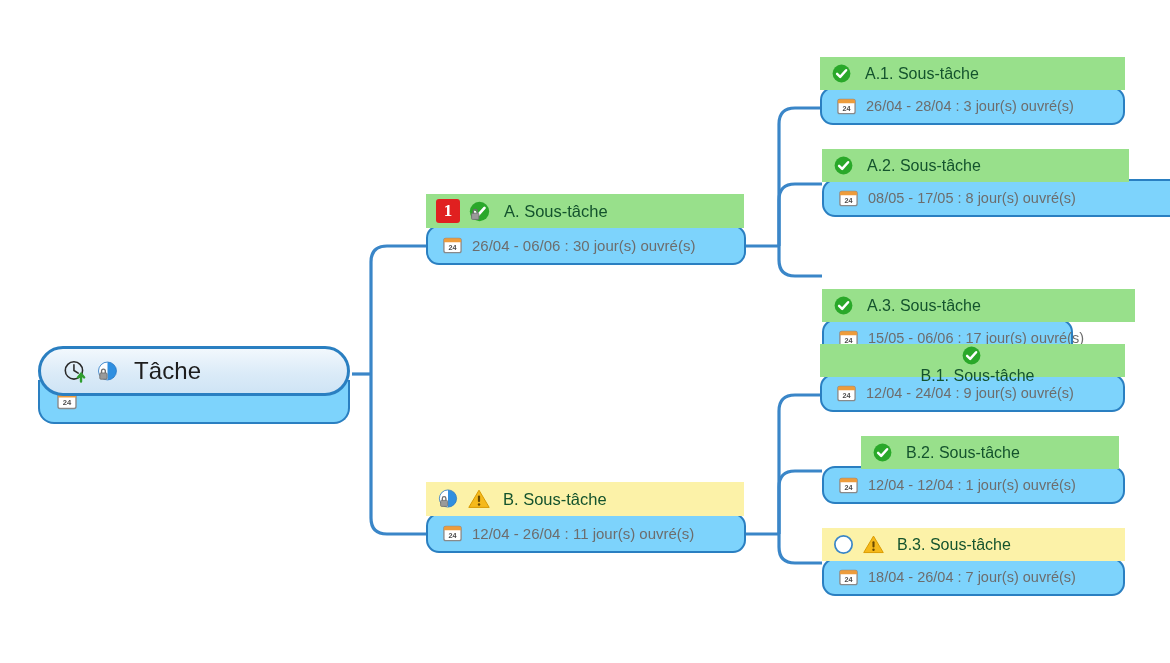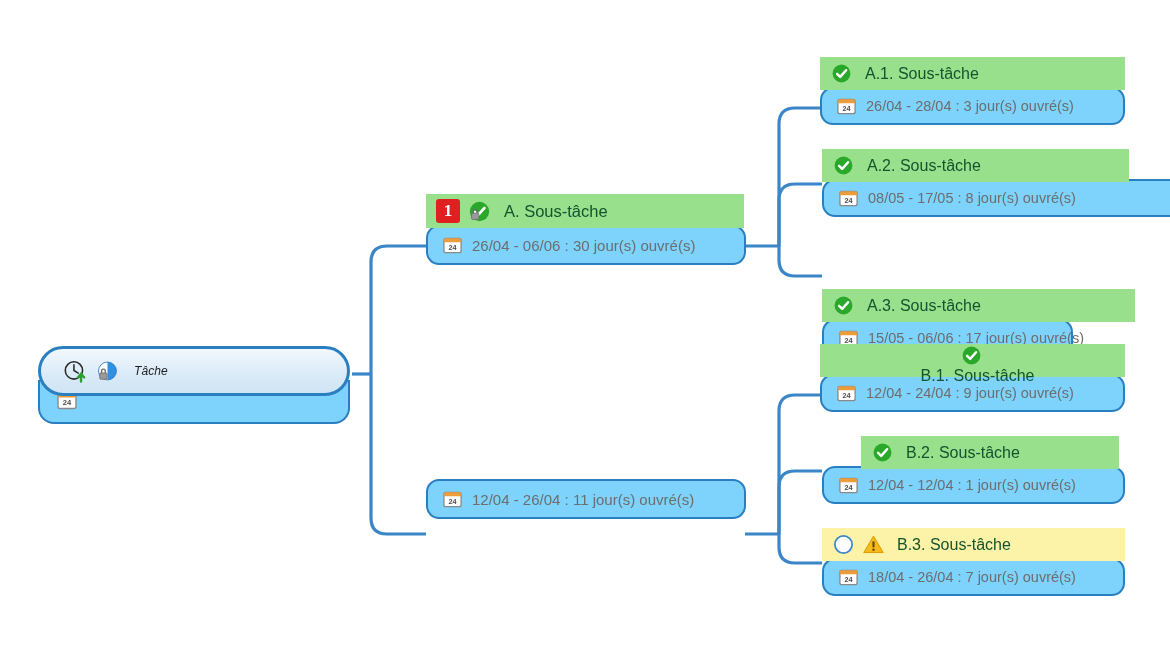--- a/index.html
+++ b/index.html
@@ -67,25 +67,24 @@
 
   
   .root .node-header {
     height: 50px;
     border: 3px solid #2a7fc1;
     border-radius: 25px;
     background: linear-gradient(180deg, #f2f8fd 0%, #dbebf8 55%, #cfe4f5 100%);
     padding: 0 22px 0 22px;
   }
   .root .node-title {
-    font-size: 12px;
+    font-size: 24px;
     color: #1d1d1d;
     margin-left: 14px;
     letter-spacing: .1px;
-    font-style: italic;
   }
   .root .node-date {
     margin-top: -16px;
     height: 44px;
     border-radius: 0 0 16px 16px;
     border-top: none;
     padding: 0 14px 0 16px;
     font-size: 15.5px;
   }
 
@@ -217,156 +216,177 @@
           <rect x="2" y="3.5" width="18" height="15" rx="2" fill="#ffffff" stroke="#8a8a8a" stroke-width="1.4"></rect>
           <path d="M2 7.6 V5.5 a2 2 0 0 1 2-2 h14 a2 2 0 0 1 2 2 V7.6 Z" fill="#ed9c3c"></path>
           <text x="11" y="15.4" font-family="Liberation Sans, sans-serif" font-size="7.6" text-anchor="middle" fill="#4a4a4a" font-weight="bold">24</text>
         </svg>
       </span>
       <span class="date-text">26/04 - 06/06 : 30 jour(s) ouvré(s)</span>
     </div>
   </div>
 
   <div class="node branch lvl1" style="left:426px; top:482px; width:320px;">
-    <div class="node-date">
-      <span class="icon cal-icon">
-        <svg width="21" height="21" viewBox="0 0 22 22">
-          <rect x="2" y="3.5" width="18" height="15" rx="2" fill="#ffffff" stroke="#8a8a8a" stroke-width="1.4"></rect>
-          <path d="M2 7.6 V5.5 a2 2 0 0 1 2-2 h14 a2 2 0 0 1 2 2 V7.6 Z" fill="#ed9c3c"></path>
-          <text x="11" y="15.4" font-family="Liberation Sans, sans-serif" font-size="7.6" text-anchor="middle" fill="#4a4a4a" font-weight="bold">24</text>
-        </svg>
-      </span>
-      <span class="date-text">12/04 - 26/04 : 11 jour(s) ouvré(s)</span>
-    </div>
-  </div>
-
-  <div class="node branch lvl2" style="left:820px; top:57px; width:305px;">
-    <div class="node-header green" style="width:305px;">
-      <span class="icon">
-        <svg width="23" height="23" viewBox="0 0 24 24">
-          <circle cx="12" cy="12" r="9.3" fill="#2aa82a"></circle>
-          <path d="M7.4 12.4 L10.6 15.5 L16.8 8.6" fill="none" stroke="#ffffff" stroke-width="2.6" stroke-linecap="round" stroke-linejoin="round"></path>
-        </svg>
-      </span>
-      <span class="node-title">A.1. Sous-tâche</span>
-    </div>
-    <div class="node-date">
-      <span class="icon cal-icon">
-        <svg width="21" height="21" viewBox="0 0 22 22">
-          <rect x="2" y="3.5" width="18" height="15" rx="2" fill="#ffffff" stroke="#8a8a8a" stroke-width="1.4"></rect>
-          <path d="M2 7.6 V5.5 a2 2 0 0 1 2-2 h14 a2 2 0 0 1 2 2 V7.6 Z" fill="#ed9c3c"></path>
-          <text x="11" y="15.4" font-family="Liberation Sans, sans-serif" font-size="7.6" text-anchor="middle" fill="#4a4a4a" font-weight="bold">24</text>
-        </svg>
-      </span>
-      <span class="date-text">26/04 - 28/04 : 3 jour(s) ouvré(s)</span>
-    </div>
-  </div>
-
-  <div class="node branch lvl2" style="left:822px; top:149px; width:361px;">
-    <div class="node-header green" style="width:307px;">
-      <span class="icon">
-        <svg width="23" height="23" viewBox="0 0 24 24">
-          <circle cx="12" cy="12" r="9.3" fill="#2aa82a"></circle>
-          <path d="M7.4 12.4 L10.6 15.5 L16.8 8.6" fill="none" stroke="#ffffff" stroke-width="2.6" stroke-linecap="round" stroke-linejoin="round"></path>
-        </svg>
-      </span>
-      <span class="node-title">A.2. Sous-tâche</span>
-    </div>
-    <div class="node-date">
-      <span class="icon cal-icon">
-        <svg width="21" height="21" viewBox="0 0 22 22">
-          <rect x="2" y="3.5" width="18" height="15" rx="2" fill="#ffffff" stroke="#8a8a8a" stroke-width="1.4"></rect>
-          <path d="M2 7.6 V5.5 a2 2 0 0 1 2-2 h14 a2 2 0 0 1 2 2 V7.6 Z" fill="#ed9c3c"></path>
-          <text x="11" y="15.4" font-family="Liberation Sans, sans-serif" font-size="7.6" text-anchor="middle" fill="#4a4a4a" font-weight="bold">24</text>
-        </svg>
-      </span>
-      <span class="date-text">08/05 - 17/05 : 8 jour(s) ouvré(s)</span>
-    </div>
-  </div>
-
-  <div class="node branch lvl2" style="left:822px; top:241px; width:251px;margin-top:48px;">
-    <div class="node-header green" style="width:313px;">
-      <span class="icon">
-        <svg width="23" height="23" viewBox="0 0 24 24">
-          <circle cx="12" cy="12" r="9.3" fill="#2aa82a"></circle>
-          <path d="M7.4 12.4 L10.6 15.5 L16.8 8.6" fill="none" stroke="#ffffff" stroke-width="2.6" stroke-linecap="round" stroke-linejoin="round"></path>
-        </svg>
-      </span>
-      <span class="node-title">A.3. Sous-tâche</span>
-    </div>
-    <div class="node-date">
-      <span class="icon cal-icon">
-        <svg width="21" height="21" viewBox="0 0 22 22">
-          <rect x="2" y="3.5" width="18" height="15" rx="2" fill="#ffffff" stroke="#8a8a8a" stroke-width="1.4"></rect>
-          <path d="M2 7.6 V5.5 a2 2 0 0 1 2-2 h14 a2 2 0 0 1 2 2 V7.6 Z" fill="#ed9c3c"></path>
-          <text x="11" y="15.4" font-family="Liberation Sans, sans-serif" font-size="7.6" text-anchor="middle" fill="#4a4a4a" font-weight="bold">24</text>
-        </svg>
-      </span>
-      <span class="date-text">15/05 - 06/06 : 17 jour(s) ouvré(s)</span>
-    </div>
-  </div>
-
-  <div class="node branch lvl2" style="left:820px; top:344px; width:305px;">
-    <div class="node-header green" style="width:305px;flex-direction:column;">
-      <span class="icon">
-        <svg width="23" height="23" viewBox="0 0 24 24">
-          <circle cx="12" cy="12" r="9.3" fill="#2aa82a"></circle>
-          <path d="M7.4 12.4 L10.6 15.5 L16.8 8.6" fill="none" stroke="#ffffff" stroke-width="2.6" stroke-linecap="round" stroke-linejoin="round"></path>
-        </svg>
-      </span>
-      <span class="node-title">B.1. Sous-tâche</span>
-    </div>
-    <div class="node-date">
-      <span class="icon cal-icon">
-        <svg width="21" height="21" viewBox="0 0 22 22">
-          <rect x="2" y="3.5" width="18" height="15" rx="2" fill="#ffffff" stroke="#8a8a8a" stroke-width="1.4"></rect>
-          <path d="M2 7.6 V5.5 a2 2 0 0 1 2-2 h14 a2 2 0 0 1 2 2 V7.6 Z" fill="#ed9c3c"></path>
-          <text x="11" y="15.4" font-family="Liberation Sans, sans-serif" font-size="7.6" text-anchor="middle" fill="#4a4a4a" font-weight="bold">24</text>
-        </svg>
-      </span>
-      <span class="date-text">12/04 - 24/04 : 9 jour(s) ouvré(s)</span>
-    </div>
-  </div>
-
-  <div class="node branch lvl2" style="left:822px; top:436px; width:303px;">
-    <div class="node-header green" style="width:258px;margin-left:39px;">
-      <span class="icon">
-        <svg width="23" height="23" viewBox="0 0 24 24">
-          <circle cx="12" cy="12" r="9.3" fill="#2aa82a"></circle>
-          <path d="M7.4 12.4 L10.6 15.5 L16.8 8.6" fill="none" stroke="#ffffff" stroke-width="2.6" stroke-linecap="round" stroke-linejoin="round"></path>
-        </svg>
-      </span>
-      <span class="node-title">B.2. Sous-tâche</span>
-    </div>
-    <div class="node-date">
-      <span class="icon cal-icon">
-        <svg width="21" height="21" viewBox="0 0 22 22">
-          <rect x="2" y="3.5" width="18" height="15" rx="2" fill="#ffffff" stroke="#8a8a8a" stroke-width="1.4"></rect>
-          <path d="M2 7.6 V5.5 a2 2 0 0 1 2-2 h14 a2 2 0 0 1 2 2 V7.6 Z" fill="#ed9c3c"></path>
-          <text x="11" y="15.4" font-family="Liberation Sans, sans-serif" font-size="7.6" text-anchor="middle" fill="#4a4a4a" font-weight="bold">24</text>
-        </svg>
-      </span>
-      <span class="date-text">12/04 - 12/04 : 1 jour(s) ouvré(s)</span>
-    </div>
-  </div>
-
-  <div class="node branch lvl2" style="left:822px; top:528px; width:303px;">
-    <div class="node-header yellow" style="width:303px;">
-      <span class="icon">
-        <svg width="23" height="23" viewBox="0 0 24 24">
-          <circle cx="12" cy="12" r="9" fill="#ffffff" stroke="#3a86c8" stroke-width="1.8"></circle>
-        </svg>
-      </span>
-      <span class="icon">
-        <svg width="23" height="23" viewBox="0 0 24 24">
+    <div class="node-header yellow" style="width:318px;">
+      <span class="icon">
+        <svg width="24" height="24" viewBox="0 0 24 24">
+          <circle cx="12" cy="11.5" r="8.6" fill="#2f8fe0"></circle>
+          <path d="M12 2.9 A8.6 8.6 0 0 0 12 20.1 Z" fill="#ffffff"></path>
+          <circle cx="12" cy="11.5" r="8.6" fill="none" stroke="#1f6fbf" stroke-width="0.7"></circle>
+          <g>
+            <rect x="4.6" y="13.4" width="7" height="6" rx="1" fill="#9a9a9a" stroke="#6d6d6d" stroke-width="0.8"></rect>
+            <path d="M6.3 13.4 v-1.9 a1.8 1.8 0 0 1 3.6 0 v1.9" fill="none" stroke="#6d6d6d" stroke-width="1.3"></path>
+          </g>
+        </svg>
+      </span>
+      <span class="icon">
+        <svg width="24" height="24" viewBox="0 0 24 24">
           <path d="M12 3.2 L22.2 20.4 L1.8 20.4 Z" fill="#f5b91b" stroke="#d99a00" stroke-width="1"></path>
           <rect x="10.9" y="8.6" width="2.2" height="6.4" rx="1" fill="#6a4a00"></rect>
           <circle cx="12" cy="17.5" r="1.25" fill="#6a4a00"></circle>
         </svg>
       </span>
+      <span class="node-title">B. Sous-tâche</span>
+    </div>
+    <div class="node-date">
+      <span class="icon cal-icon">
+        <svg width="21" height="21" viewBox="0 0 22 22">
+          <rect x="2" y="3.5" width="18" height="15" rx="2" fill="#ffffff" stroke="#8a8a8a" stroke-width="1.4"></rect>
+          <path d="M2 7.6 V5.5 a2 2 0 0 1 2-2 h14 a2 2 0 0 1 2 2 V7.6 Z" fill="#ed9c3c"></path>
+          <text x="11" y="15.4" font-family="Liberation Sans, sans-serif" font-size="7.6" text-anchor="middle" fill="#4a4a4a" font-weight="bold">24</text>
+        </svg>
+      </span>
+      <span class="date-text">12/04 - 26/04 : 11 jour(s) ouvré(s)</span>
+    </div>
+  </div>
+
+  <div class="node branch lvl2" style="left:820px; top:57px; width:305px;">
+    <div class="node-header green" style="width:305px;">
+      <span class="icon">
+        <svg width="23" height="23" viewBox="0 0 24 24">
+          <circle cx="12" cy="12" r="9.3" fill="#2aa82a"></circle>
+          <path d="M7.4 12.4 L10.6 15.5 L16.8 8.6" fill="none" stroke="#ffffff" stroke-width="2.6" stroke-linecap="round" stroke-linejoin="round"></path>
+        </svg>
+      </span>
+      <span class="node-title">A.1. Sous-tâche</span>
+    </div>
+    <div class="node-date">
+      <span class="icon cal-icon">
+        <svg width="21" height="21" viewBox="0 0 22 22">
+          <rect x="2" y="3.5" width="18" height="15" rx="2" fill="#ffffff" stroke="#8a8a8a" stroke-width="1.4"></rect>
+          <path d="M2 7.6 V5.5 a2 2 0 0 1 2-2 h14 a2 2 0 0 1 2 2 V7.6 Z" fill="#ed9c3c"></path>
+          <text x="11" y="15.4" font-family="Liberation Sans, sans-serif" font-size="7.6" text-anchor="middle" fill="#4a4a4a" font-weight="bold">24</text>
+        </svg>
+      </span>
+      <span class="date-text">26/04 - 28/04 : 3 jour(s) ouvré(s)</span>
+    </div>
+  </div>
+
+  <div class="node branch lvl2" style="left:822px; top:149px; width:361px;">
+    <div class="node-header green" style="width:307px;">
+      <span class="icon">
+        <svg width="23" height="23" viewBox="0 0 24 24">
+          <circle cx="12" cy="12" r="9.3" fill="#2aa82a"></circle>
+          <path d="M7.4 12.4 L10.6 15.5 L16.8 8.6" fill="none" stroke="#ffffff" stroke-width="2.6" stroke-linecap="round" stroke-linejoin="round"></path>
+        </svg>
+      </span>
+      <span class="node-title">A.2. Sous-tâche</span>
+    </div>
+    <div class="node-date">
+      <span class="icon cal-icon">
+        <svg width="21" height="21" viewBox="0 0 22 22">
+          <rect x="2" y="3.5" width="18" height="15" rx="2" fill="#ffffff" stroke="#8a8a8a" stroke-width="1.4"></rect>
+          <path d="M2 7.6 V5.5 a2 2 0 0 1 2-2 h14 a2 2 0 0 1 2 2 V7.6 Z" fill="#ed9c3c"></path>
+          <text x="11" y="15.4" font-family="Liberation Sans, sans-serif" font-size="7.6" text-anchor="middle" fill="#4a4a4a" font-weight="bold">24</text>
+        </svg>
+      </span>
+      <span class="date-text">08/05 - 17/05 : 8 jour(s) ouvré(s)</span>
+    </div>
+  </div>
+
+  <div class="node branch lvl2" style="left:822px; top:241px; width:251px;margin-top:48px;">
+    <div class="node-header green" style="width:313px;">
+      <span class="icon">
+        <svg width="23" height="23" viewBox="0 0 24 24">
+          <circle cx="12" cy="12" r="9.3" fill="#2aa82a"></circle>
+          <path d="M7.4 12.4 L10.6 15.5 L16.8 8.6" fill="none" stroke="#ffffff" stroke-width="2.6" stroke-linecap="round" stroke-linejoin="round"></path>
+        </svg>
+      </span>
+      <span class="node-title">A.3. Sous-tâche</span>
+    </div>
+    <div class="node-date">
+      <span class="icon cal-icon">
+        <svg width="21" height="21" viewBox="0 0 22 22">
+          <rect x="2" y="3.5" width="18" height="15" rx="2" fill="#ffffff" stroke="#8a8a8a" stroke-width="1.4"></rect>
+          <path d="M2 7.6 V5.5 a2 2 0 0 1 2-2 h14 a2 2 0 0 1 2 2 V7.6 Z" fill="#ed9c3c"></path>
+          <text x="11" y="15.4" font-family="Liberation Sans, sans-serif" font-size="7.6" text-anchor="middle" fill="#4a4a4a" font-weight="bold">24</text>
+        </svg>
+      </span>
+      <span class="date-text">15/05 - 06/06 : 17 jour(s) ouvré(s)</span>
+    </div>
+  </div>
+
+  <div class="node branch lvl2" style="left:820px; top:344px; width:305px;">
+    <div class="node-header green" style="width:305px;flex-direction:column;">
+      <span class="icon">
+        <svg width="23" height="23" viewBox="0 0 24 24">
+          <circle cx="12" cy="12" r="9.3" fill="#2aa82a"></circle>
+          <path d="M7.4 12.4 L10.6 15.5 L16.8 8.6" fill="none" stroke="#ffffff" stroke-width="2.6" stroke-linecap="round" stroke-linejoin="round"></path>
+        </svg>
+      </span>
+      <span class="node-title">B.1. Sous-tâche</span>
+    </div>
+    <div class="node-date">
+      <span class="icon cal-icon">
+        <svg width="21" height="21" viewBox="0 0 22 22">
+          <rect x="2" y="3.5" width="18" height="15" rx="2" fill="#ffffff" stroke="#8a8a8a" stroke-width="1.4"></rect>
+          <path d="M2 7.6 V5.5 a2 2 0 0 1 2-2 h14 a2 2 0 0 1 2 2 V7.6 Z" fill="#ed9c3c"></path>
+          <text x="11" y="15.4" font-family="Liberation Sans, sans-serif" font-size="7.6" text-anchor="middle" fill="#4a4a4a" font-weight="bold">24</text>
+        </svg>
+      </span>
+      <span class="date-text">12/04 - 24/04 : 9 jour(s) ouvré(s)</span>
+    </div>
+  </div>
+
+  <div class="node branch lvl2" style="left:822px; top:436px; width:303px;">
+    <div class="node-header green" style="width:258px;margin-left:39px;">
+      <span class="icon">
+        <svg width="23" height="23" viewBox="0 0 24 24">
+          <circle cx="12" cy="12" r="9.3" fill="#2aa82a"></circle>
+          <path d="M7.4 12.4 L10.6 15.5 L16.8 8.6" fill="none" stroke="#ffffff" stroke-width="2.6" stroke-linecap="round" stroke-linejoin="round"></path>
+        </svg>
+      </span>
+      <span class="node-title">B.2. Sous-tâche</span>
+    </div>
+    <div class="node-date">
+      <span class="icon cal-icon">
+        <svg width="21" height="21" viewBox="0 0 22 22">
+          <rect x="2" y="3.5" width="18" height="15" rx="2" fill="#ffffff" stroke="#8a8a8a" stroke-width="1.4"></rect>
+          <path d="M2 7.6 V5.5 a2 2 0 0 1 2-2 h14 a2 2 0 0 1 2 2 V7.6 Z" fill="#ed9c3c"></path>
+          <text x="11" y="15.4" font-family="Liberation Sans, sans-serif" font-size="7.6" text-anchor="middle" fill="#4a4a4a" font-weight="bold">24</text>
+        </svg>
+      </span>
+      <span class="date-text">12/04 - 12/04 : 1 jour(s) ouvré(s)</span>
+    </div>
+  </div>
+
+  <div class="node branch lvl2" style="left:822px; top:528px; width:303px;">
+    <div class="node-header yellow" style="width:303px;">
+      <span class="icon">
+        <svg width="23" height="23" viewBox="0 0 24 24">
+          <circle cx="12" cy="12" r="9" fill="#ffffff" stroke="#3a86c8" stroke-width="1.8"></circle>
+        </svg>
+      </span>
+      <span class="icon">
+        <svg width="23" height="23" viewBox="0 0 24 24">
+          <path d="M12 3.2 L22.2 20.4 L1.8 20.4 Z" fill="#f5b91b" stroke="#d99a00" stroke-width="1"></path>
+          <rect x="10.9" y="8.6" width="2.2" height="6.4" rx="1" fill="#6a4a00"></rect>
+          <circle cx="12" cy="17.5" r="1.25" fill="#6a4a00"></circle>
+        </svg>
+      </span>
       <span class="node-title">B.3. Sous-tâche</span>
     </div>
     <div class="node-date">
       <span class="icon cal-icon">
         <svg width="21" height="21" viewBox="0 0 22 22">
           <rect x="2" y="3.5" width="18" height="15" rx="2" fill="#ffffff" stroke="#8a8a8a" stroke-width="1.4"></rect>
           <path d="M2 7.6 V5.5 a2 2 0 0 1 2-2 h14 a2 2 0 0 1 2 2 V7.6 Z" fill="#ed9c3c"></path>
           <text x="11" y="15.4" font-family="Liberation Sans, sans-serif" font-size="7.6" text-anchor="middle" fill="#4a4a4a" font-weight="bold">24</text>
         </svg>
       </span>

